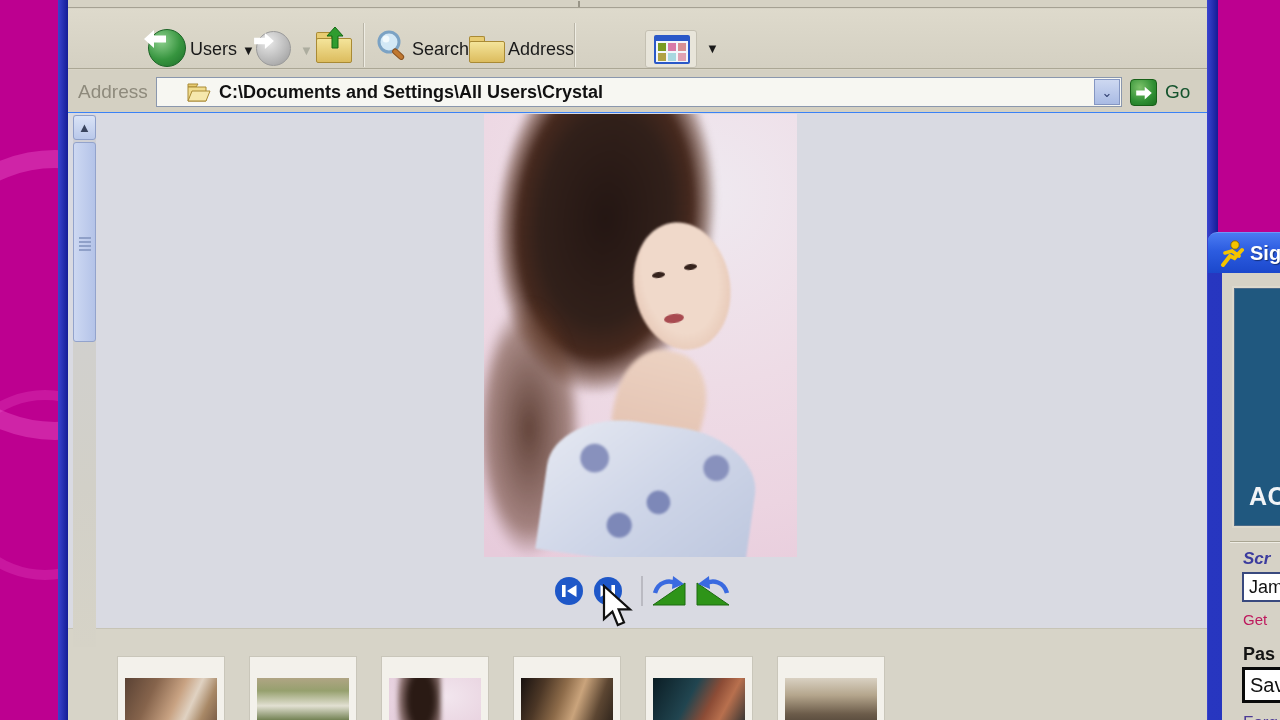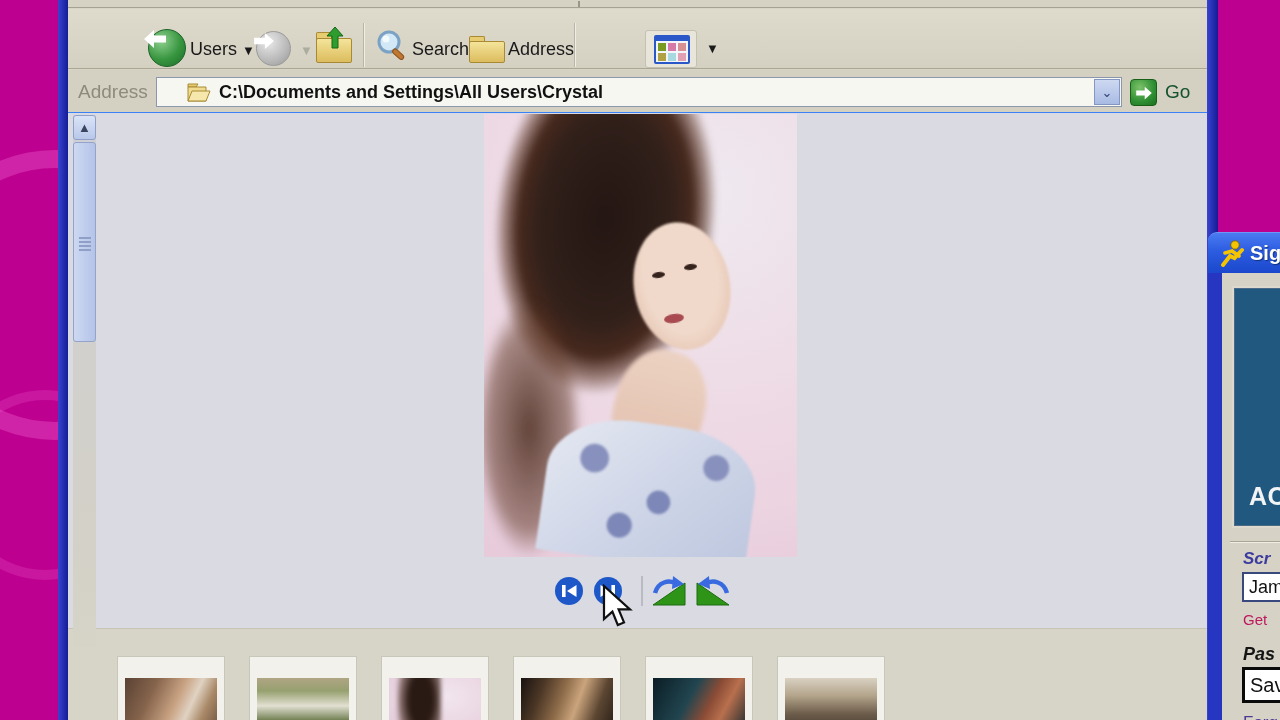--- a/index.html
+++ b/index.html
@@ -158,21 +158,21 @@
   .aim-divider { position:absolute; left:8px; top:268px; width:150px; height:2px;
                  background:#aaa693; border-bottom:1px solid #efede4; }
   .aim-label1 { position:absolute; left:21px; top:276px; font-size:17px; font-weight:bold; font-style:italic;
                 color:#3c3c9e; white-space:nowrap; }
   .aim-input1 { position:absolute; left:20px; top:299px; width:130px; height:30px; background:#fff;
                 border:2px solid #39497e; font-size:18px; color:#111; line-height:26px; padding-left:5px;
                 white-space:nowrap; overflow:hidden; }
   .aim-link1 { position:absolute; left:21px; top:338px; font-size:15px; color:#be185d;
                white-space:nowrap; }
   .aim-label2 { position:absolute; left:21px; top:371px; font-size:18px; font-weight:bold; color:#141414;
-                white-space:nowrap;font-style:italic; }
+                white-space:nowrap; }
   .aim-input2 { position:absolute; left:20px; top:394px; width:130px; height:36px; background:#fff;
                 border:3px solid #0a0a0a; font-size:20px; color:#111; line-height:30px; padding-left:5px;
                 white-space:nowrap; overflow:hidden; }
   .aim-link2 { position:absolute; left:21px; top:440px; font-size:17px; color:#4c3a96;
                text-decoration:underline; white-space:nowrap; }
 </style>
 </head>
 <body>
 
 <div id="stage">

